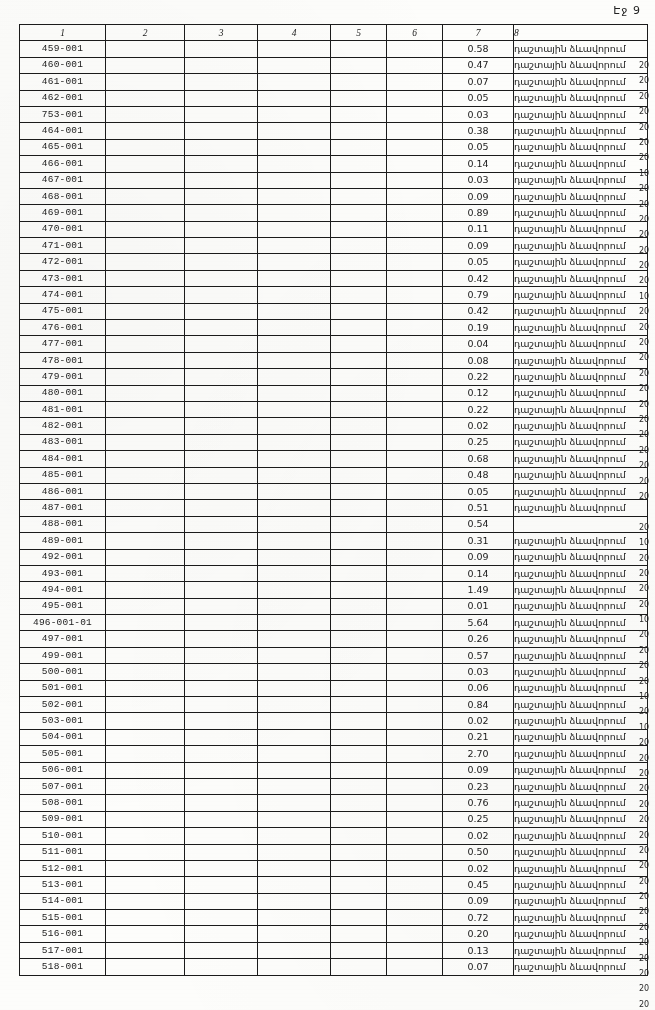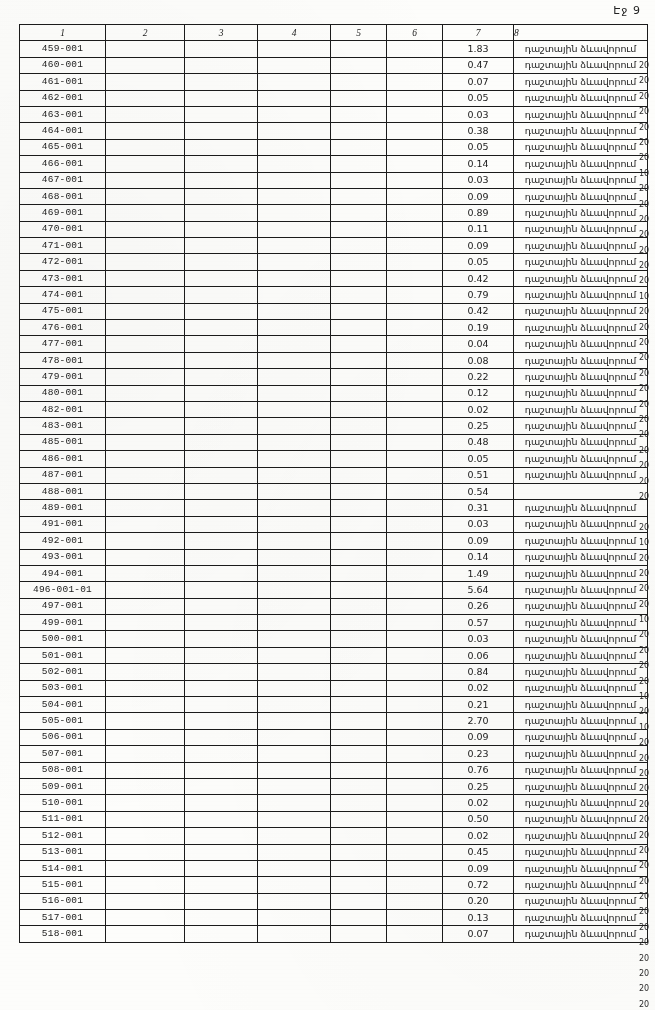--- a/index.html
+++ b/index.html
@@ -77,21 +77,20 @@
     letter-spacing: 0.2px;
   }
   .num {
     font-family: "DejaVu Sans", sans-serif;
     font-size: 9.5px;
   }
   .arm {
     font-family: "DejaVu Sans", sans-serif;
     font-size: 8.4px;
     letter-spacing: -0.1px;
-    text-align: center;
   }
   
   .edge-frag {
     position: absolute;
     left: 639px;
     top: 24px;
     width: 16px;
     height: 971px;
     overflow: hidden;
     margin-top: 34px;
@@ -137,21 +136,21 @@
         </tr>
       </thead>
       <tbody id="table-body">
           <tr>
             <td class="c1 code">459-001</td>
             <td class="c2"></td>
             <td class="c3"></td>
             <td class="c4"></td>
             <td class="c5"></td>
             <td class="c6"></td>
-            <td class="c7 num">1.83</td>
+            <td class="c7 num">0.58</td>
             <td class="c8 arm">դաշտային ձևավորում</td>
           </tr>
           <tr>
             <td class="c1 code">460-001</td>
             <td class="c2"></td>
             <td class="c3"></td>
             <td class="c4"></td>
             <td class="c5"></td>
             <td class="c6"></td>
             <td class="c7 num">0.47</td>
@@ -171,21 +170,21 @@
             <td class="c1 code">462-001</td>
             <td class="c2"></td>
             <td class="c3"></td>
             <td class="c4"></td>
             <td class="c5"></td>
             <td class="c6"></td>
             <td class="c7 num">0.05</td>
             <td class="c8 arm">դաշտային ձևավորում</td>
           </tr>
           <tr>
-            <td class="c1 code">463-001</td>
+            <td class="c1 code">753-001</td>
             <td class="c2"></td>
             <td class="c3"></td>
             <td class="c4"></td>
             <td class="c5"></td>
             <td class="c6"></td>
             <td class="c7 num">0.03</td>
             <td class="c8 arm">դաշտային ձևավորում</td>
           </tr>
           <tr>
             <td class="c1 code">464-001</td>
@@ -351,37 +350,57 @@
             <td class="c1 code">480-001</td>
             <td class="c2"></td>
             <td class="c3"></td>
             <td class="c4"></td>
             <td class="c5"></td>
             <td class="c6"></td>
             <td class="c7 num">0.12</td>
             <td class="c8 arm">դաշտային ձևավորում</td>
           </tr>
           <tr>
+            <td class="c1 code">481-001</td>
+            <td class="c2"></td>
+            <td class="c3"></td>
+            <td class="c4"></td>
+            <td class="c5"></td>
+            <td class="c6"></td>
+            <td class="c7 num">0.22</td>
+            <td class="c8 arm">դաշտային ձևավորում</td>
+          </tr>
+          <tr>
             <td class="c1 code">482-001</td>
             <td class="c2"></td>
             <td class="c3"></td>
             <td class="c4"></td>
             <td class="c5"></td>
             <td class="c6"></td>
             <td class="c7 num">0.02</td>
             <td class="c8 arm">դաշտային ձևավորում</td>
           </tr>
           <tr>
             <td class="c1 code">483-001</td>
             <td class="c2"></td>
             <td class="c3"></td>
             <td class="c4"></td>
             <td class="c5"></td>
             <td class="c6"></td>
             <td class="c7 num">0.25</td>
+            <td class="c8 arm">դաշտային ձևավորում</td>
+          </tr>
+          <tr>
+            <td class="c1 code">484-001</td>
+            <td class="c2"></td>
+            <td class="c3"></td>
+            <td class="c4"></td>
+            <td class="c5"></td>
+            <td class="c6"></td>
+            <td class="c7 num">0.68</td>
             <td class="c8 arm">դաշտային ձևավորում</td>
           </tr>
           <tr>
             <td class="c1 code">485-001</td>
             <td class="c2"></td>
             <td class="c3"></td>
             <td class="c4"></td>
             <td class="c5"></td>
             <td class="c6"></td>
             <td class="c7 num">0.48</td>
@@ -421,30 +440,20 @@
             <td class="c1 code">489-001</td>
             <td class="c2"></td>
             <td class="c3"></td>
             <td class="c4"></td>
             <td class="c5"></td>
             <td class="c6"></td>
             <td class="c7 num">0.31</td>
             <td class="c8 arm">դաշտային ձևավորում</td>
           </tr>
           <tr>
-            <td class="c1 code">491-001</td>
-            <td class="c2"></td>
-            <td class="c3"></td>
-            <td class="c4"></td>
-            <td class="c5"></td>
-            <td class="c6"></td>
-            <td class="c7 num">0.03</td>
-            <td class="c8 arm">դաշտային ձևավորում</td>
-          </tr>
-          <tr>
             <td class="c1 code">492-001</td>
             <td class="c2"></td>
             <td class="c3"></td>
             <td class="c4"></td>
             <td class="c5"></td>
             <td class="c6"></td>
             <td class="c7 num">0.09</td>
             <td class="c8 arm">դաշտային ձևավորում</td>
           </tr>
           <tr>
@@ -458,20 +467,30 @@
             <td class="c8 arm">դաշտային ձևավորում</td>
           </tr>
           <tr>
             <td class="c1 code">494-001</td>
             <td class="c2"></td>
             <td class="c3"></td>
             <td class="c4"></td>
             <td class="c5"></td>
             <td class="c6"></td>
             <td class="c7 num">1.49</td>
+            <td class="c8 arm">դաշտային ձևավորում</td>
+          </tr>
+          <tr>
+            <td class="c1 code">495-001</td>
+            <td class="c2"></td>
+            <td class="c3"></td>
+            <td class="c4"></td>
+            <td class="c5"></td>
+            <td class="c6"></td>
+            <td class="c7 num">0.01</td>
             <td class="c8 arm">դաշտային ձևավորում</td>
           </tr>
           <tr>
             <td class="c1 code">496-001-01</td>
             <td class="c2"></td>
             <td class="c3"></td>
             <td class="c4"></td>
             <td class="c5"></td>
             <td class="c6"></td>
             <td class="c7 num">5.64</td>

